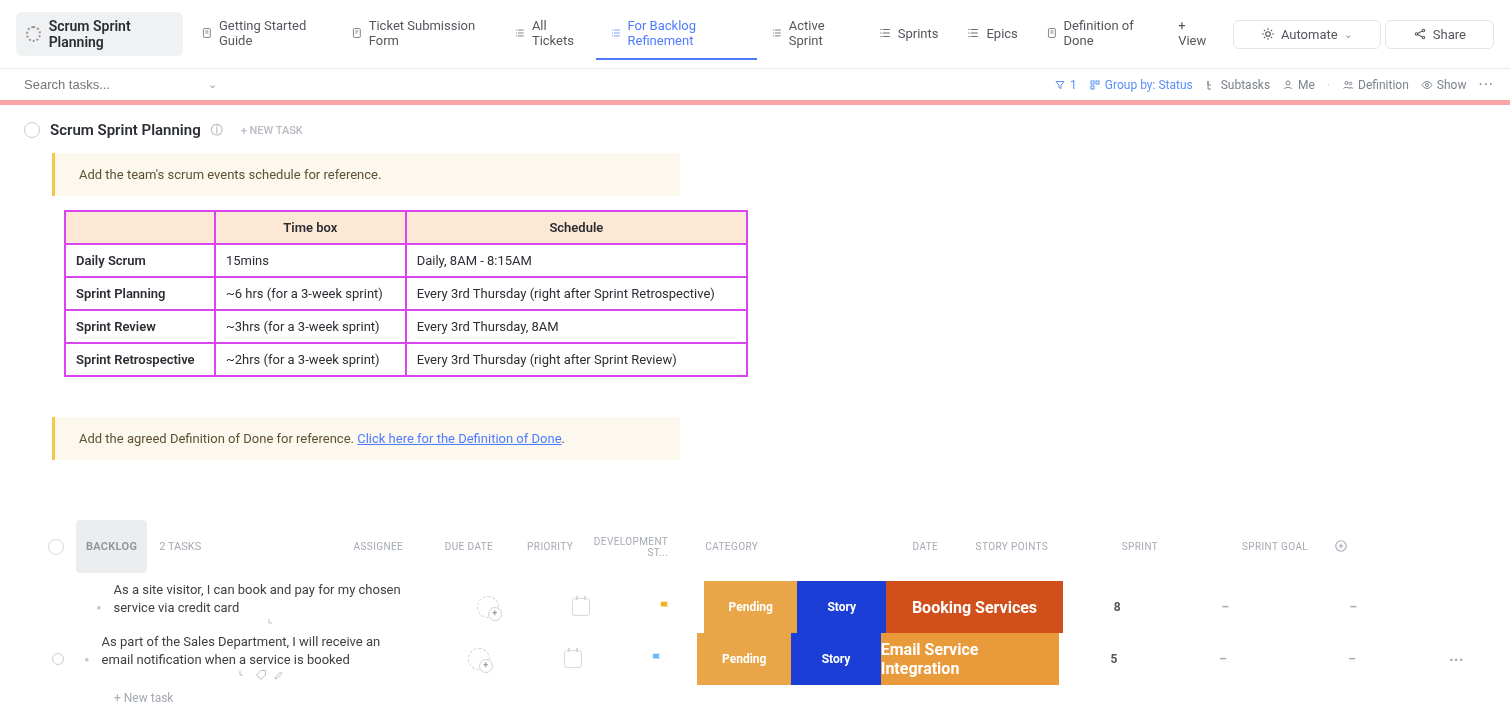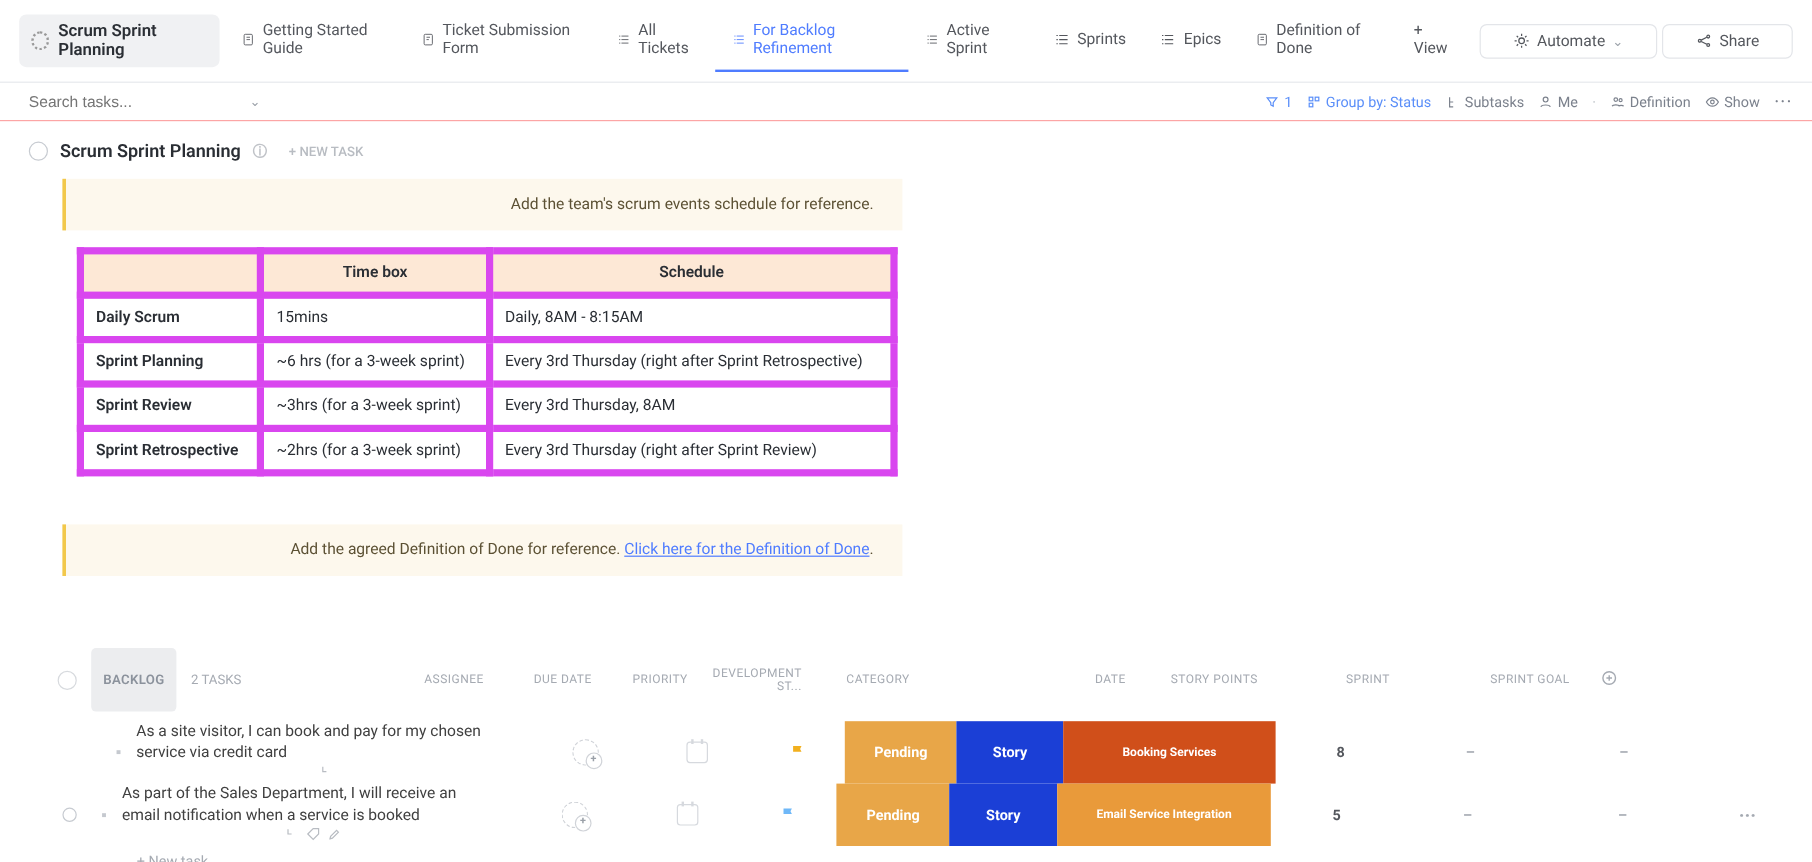--- a/index.html
+++ b/index.html
@@ -6,38 +6,38 @@
   body { font-family: -apple-system, BlinkMacSystemFont, "Segoe UI", Roboto, Arial, sans-serif; font-size: 13px; color: #2a2e34; background: #fff; width: 1510px; }
   .topbar { display: flex; align-items: center; padding: 8px 16px; border-bottom: 1px solid #e7e9ed; gap: 4px; }
   .title-chip { display: flex; align-items: center; background: #f0f1f3; border-radius: 6px; padding: 6px 10px; gap: 8px; font-weight: 600; font-size: 14px; }
   .spinner-icon { width: 16px; height: 16px; border: 2px dotted #999; border-radius: 50%; }
   .tabs { display: flex; align-items: center; }
   .tab { display: flex; align-items: center; gap: 6px; padding: 10px 14px; color: #54575d; cursor: pointer; border-bottom: 2px solid transparent; font-size: 13px; }
   .tab.active { color: #4f7cff; border-bottom-color: #4f7cff; }
   .tab-icon { width: 14px; height: 14px; stroke: currentColor; fill: none; stroke-width: 1.5; }
   .spacer { flex: 1; }
   .btn { display: flex; align-items: center; gap: 6px; padding: 6px 27px; border: 1px solid #e3e5e9; border-radius: 6px; cursor: pointer; color: #54575d; background: #fff; font-size: 13px; }
-  .toolbar { display: flex; align-items: center; padding: 6px 16px; border-bottom: 1px solid #fca5a5; gap: 8px; }
+  .toolbar { display: flex; align-items: center; padding: 6px 16px; border-bottom: 5px solid #fca5a5; gap: 8px; }
   .search-wrap { display: flex; align-items: center; gap: 8px; color: #9aa0a8; width: 200px; }
   .search-input { border: none; outline: none; font-size: 13px; flex: 1; }
   .chevron { color: #9aa0a8; font-size: 11px; }
   .rtools { display: flex; align-items: center; gap: 12px; font-size: 12px; color: #7c828d; }
   .rtools .pill { display: flex; align-items: center; gap: 4px; cursor: pointer; }
   .rtools .blue { color: #5b8ff9; }
   .content { padding: 16px 24px; }
   .list-header { display: flex; align-items: center; gap: 10px; font-size: 15px; font-weight: 600; }
   .circle-icon { width: 16px; height: 16px; border: 1.5px solid #c7cbd1; border-radius: 50%; }
   .list-header .info { color: #c0c3c8; font-size: 12px; }
   .newtask-inline { color: #b8bcc2; font-size: 11px; font-weight: 500; margin-left: 8px; }
-  .callout { margin: 14px 0 14px 28px; border-left: 3px solid #f2c84b; background: #fdf8ed; padding: 14px 24px; color: #5c5134; width: 700px; text-align: right; }
+  .callout { margin: 14px 0 14px 28px; border-left: 3px solid #f2c84b; background: #fdf8ed; padding: 14px 24px; color: #5c5134; width: 628px; }
   .callout a { color: #4f7cff; text-decoration: underline; }
   .length-line { margin: 8px 0 10px 28px; font-size: 13px; }
   .length-line .lbl { font-weight: 600; }
   .sched-table { border-collapse: collapse; margin-left: 40px; width: 684px; }
-  .sched-table th, .sched-table td { border: 6px solid #d946ef; padding: 8px 10px; text-align: left; font-size: 13px; }
+  .sched-table th, .sched-table td { border: 2px solid #d946ef; padding: 8px 10px; text-align: left; font-size: 13px; }
   .sched-table th { background: #fde8d6; font-weight: 600; text-align: center; }
   .sched-table td.rowhead { font-weight: 600; }
   .group-row { display: flex; align-items: center; gap: 12px; margin: 60px 0 8px 24px; }
   .status-chip { background: #ecedef; color: #8b929c; font-size: 11px; font-weight: 600; padding: 20px 10px; border-radius: 4px; letter-spacing: 0.3px; }
   .task-count { color: #a5aab2; font-size: 11px; }
   .col-headers { display: flex; align-items: center; font-size: 10px; color: #a5aab2; letter-spacing: 0.4px; margin-left: 90px; }
   .ch { text-align: right; }
   .col-assignee { width: 100px; }
   .col-due { width: 90px; }
   .col-priority { width: 80px; }
@@ -51,21 +51,21 @@
   .task-row { display: flex; align-items: stretch; margin-left: 60px; min-height: 52px; }
   .row-handle { width: 30px; display: flex; align-items: center; justify-content: center; color: #c5c9cf; }
   .task-name { width: 330px; display: flex; align-items: center; color: #404040; font-size: 13px; line-height: 1.4; padding-right: 16px; flex-direction: column; }
   .task-name .tiny-icons { margin-left: 8px; color: #b8bcc2; display: inline-flex; gap: 6px; }
   .cell { display: flex; align-items: center; justify-content: center; font-weight: bold; }
   .assignee-cell { width: 100px; }
   .due-cell { width: 90px; }
   .prio-cell { width: 80px; }
   .dev-cell { width: 95px; color: #fff; font-size: 12px; }
   .cat-cell { width: 90px; color: #fff; font-size: 12px; }
-  .epic-cell { width: 180px; color: #fff; font-size: 10px; }
+  .epic-cell { width: 180px; color: #fff; font-size: 16px; }
   .sp-cell { width: 110px; font-size: 12px; color: #54575d; }
   .sprint-cell { width: 110px; font-size: 12px; color: #a5aab2; }
   .goal-cell { width: 150px; font-size: 12px; color: #a5aab2; }
   .more-cell { width: 60px; color: #a5aab2; font-size: 16px; }
   .avatar-ghost { width: 22px; height: 22px; border: 1px dashed #d0d3d8; border-radius: 50%; position: relative; }
   .avatar-ghost::after { content: "+"; position: absolute; right: -4px; bottom: -4px; width: 12px; height: 12px; border-radius: 50%; background: #fff; border: 1px solid #d0d3d8; font-size: 9px; line-height: 10px; text-align: center; color: #9aa0a8; }
   .cal-ghost { width: 18px; height: 18px; border: 1.5px solid #d6d9de; border-radius: 3px; position: relative; }
   .cal-ghost::before { content: ""; position: absolute; top: -3px; left: 3px; width: 2px; height: 4px; background: #d6d9de; }
   .cal-ghost::after { content: ""; position: absolute; top: -3px; right: 3px; width: 2px; height: 4px; background: #d6d9de; }
   .flag-yellow { color: #f2b01e; }

